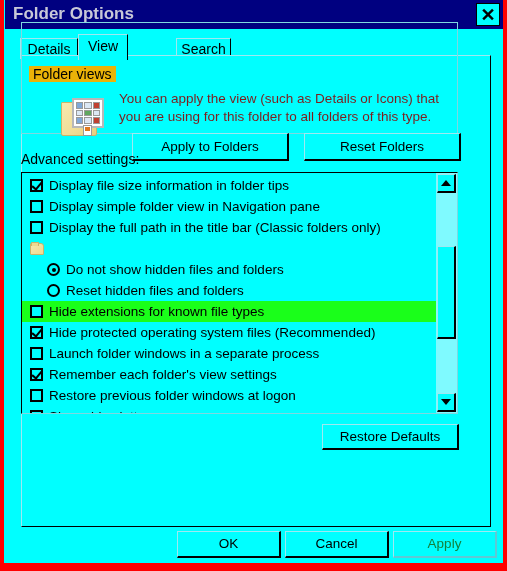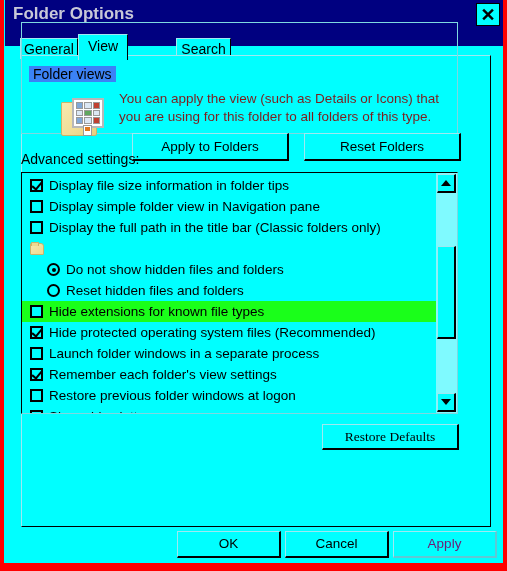--- a/index.html
+++ b/index.html
@@ -19,21 +19,21 @@
     width: 499px; height: 563px;
     background: #00ffff;
     border-left: 1px solid #00ffff;
     overflow: hidden;
   }
 
   
   #titlebar {
     position: absolute;
     left: 0; top: 0;
-    width: 499px; height: 46px;
+    width: 499px; height: 29px;
     background: #000080;
   }
   #title-text {
     position: absolute;
     left: 8px; top: 4px;
     font-size: 17px;
     font-weight: bold;
     color: #c8c8d8;
     letter-spacing: 0px;
     white-space: nowrap;
@@ -108,21 +108,21 @@
   
   #folderviews-group {
     position: absolute;
     left: 16px; top: 22px;
     width: 437px; height: 112px;
     border: 1px solid #7fd8e0;
   }
   #folderviews-legend {
     position: absolute;
     left: 24px; top: 66px;
-    background: #3b82f6;
+    background: #eab308;
     padding: 0 4px;
     font-size: 14px;
     color: #000000;
     white-space: nowrap;
   }
   #folder-icon {
     position: absolute;
     left: 56px; top: 98px;
     width: 46px; height: 42px;
   }
@@ -189,21 +189,21 @@
     color: #000000;
     cursor: pointer;
     text-align: right;
     padding: 0;
     line-height: 1;
     display: flex;
     align-items: center;
     justify-content: center;
   }
   .winbutton.disabled {
-    color: #701a75;
+    color: #15803d;
     cursor: default;
     border-right: 2px solid #5fc8d4;
     border-bottom: 2px solid #5fc8d4;
   }
   #apply-to-folders-button { left: 127px; top: 133px; width: 157px; height: 28px; }
   #reset-folders-button    { left: 299px; top: 133px; width: 157px; height: 28px; }
 
   
   #advanced-label {
     position: absolute;
@@ -335,41 +335,41 @@
     left: 1px; top: 73px;
     width: 19px; height: 93px;
     background: #00ffff;
     border-left: 1px solid #9fe8f0;
     border-top: 1px solid #9fe8f0;
     border-right: 2px solid #000000;
     border-bottom: 2px solid #000000;
     cursor: pointer;
   }
 
-  #restore-defaults-button { left: 317px; top: 424px; width: 137px; height: 26px; font-family: Liberation Serif, serif; }
+  #restore-defaults-button { left: 317px; top: 424px; width: 137px; height: 26px; }
 
   
   #ok-button     { left: 172px; top: 531px; width: 104px; height: 27px; }
   #cancel-button { left: 280px; top: 531px; width: 104px; height: 27px; }
   #apply-button  { left: 388px; top: 531px; width: 104px; height: 27px; }
 </style>
 </head>
 <body>
 
 <div id="window">
 
   <div id="titlebar">
     <div id="title-text">Folder Options</div>
     <div id="close-button">
       <span class="x-glyph">✕</span>
     </div>
   </div>
 
   <div id="tabstrip">
-    <div class="tab inactive" id="tab-general">General</div>
+    <div class="tab inactive" id="tab-general">Details</div>
     <div class="tab active" id="tab-view">View</div>
     <div class="tab inactive" id="tab-search">Search</div>
   </div>
 
   <div id="tabpage"></div>
 
   <div id="folderviews-group"></div>
   <div id="folderviews-legend">Folder views</div>
 
   <div id="folder-icon">

